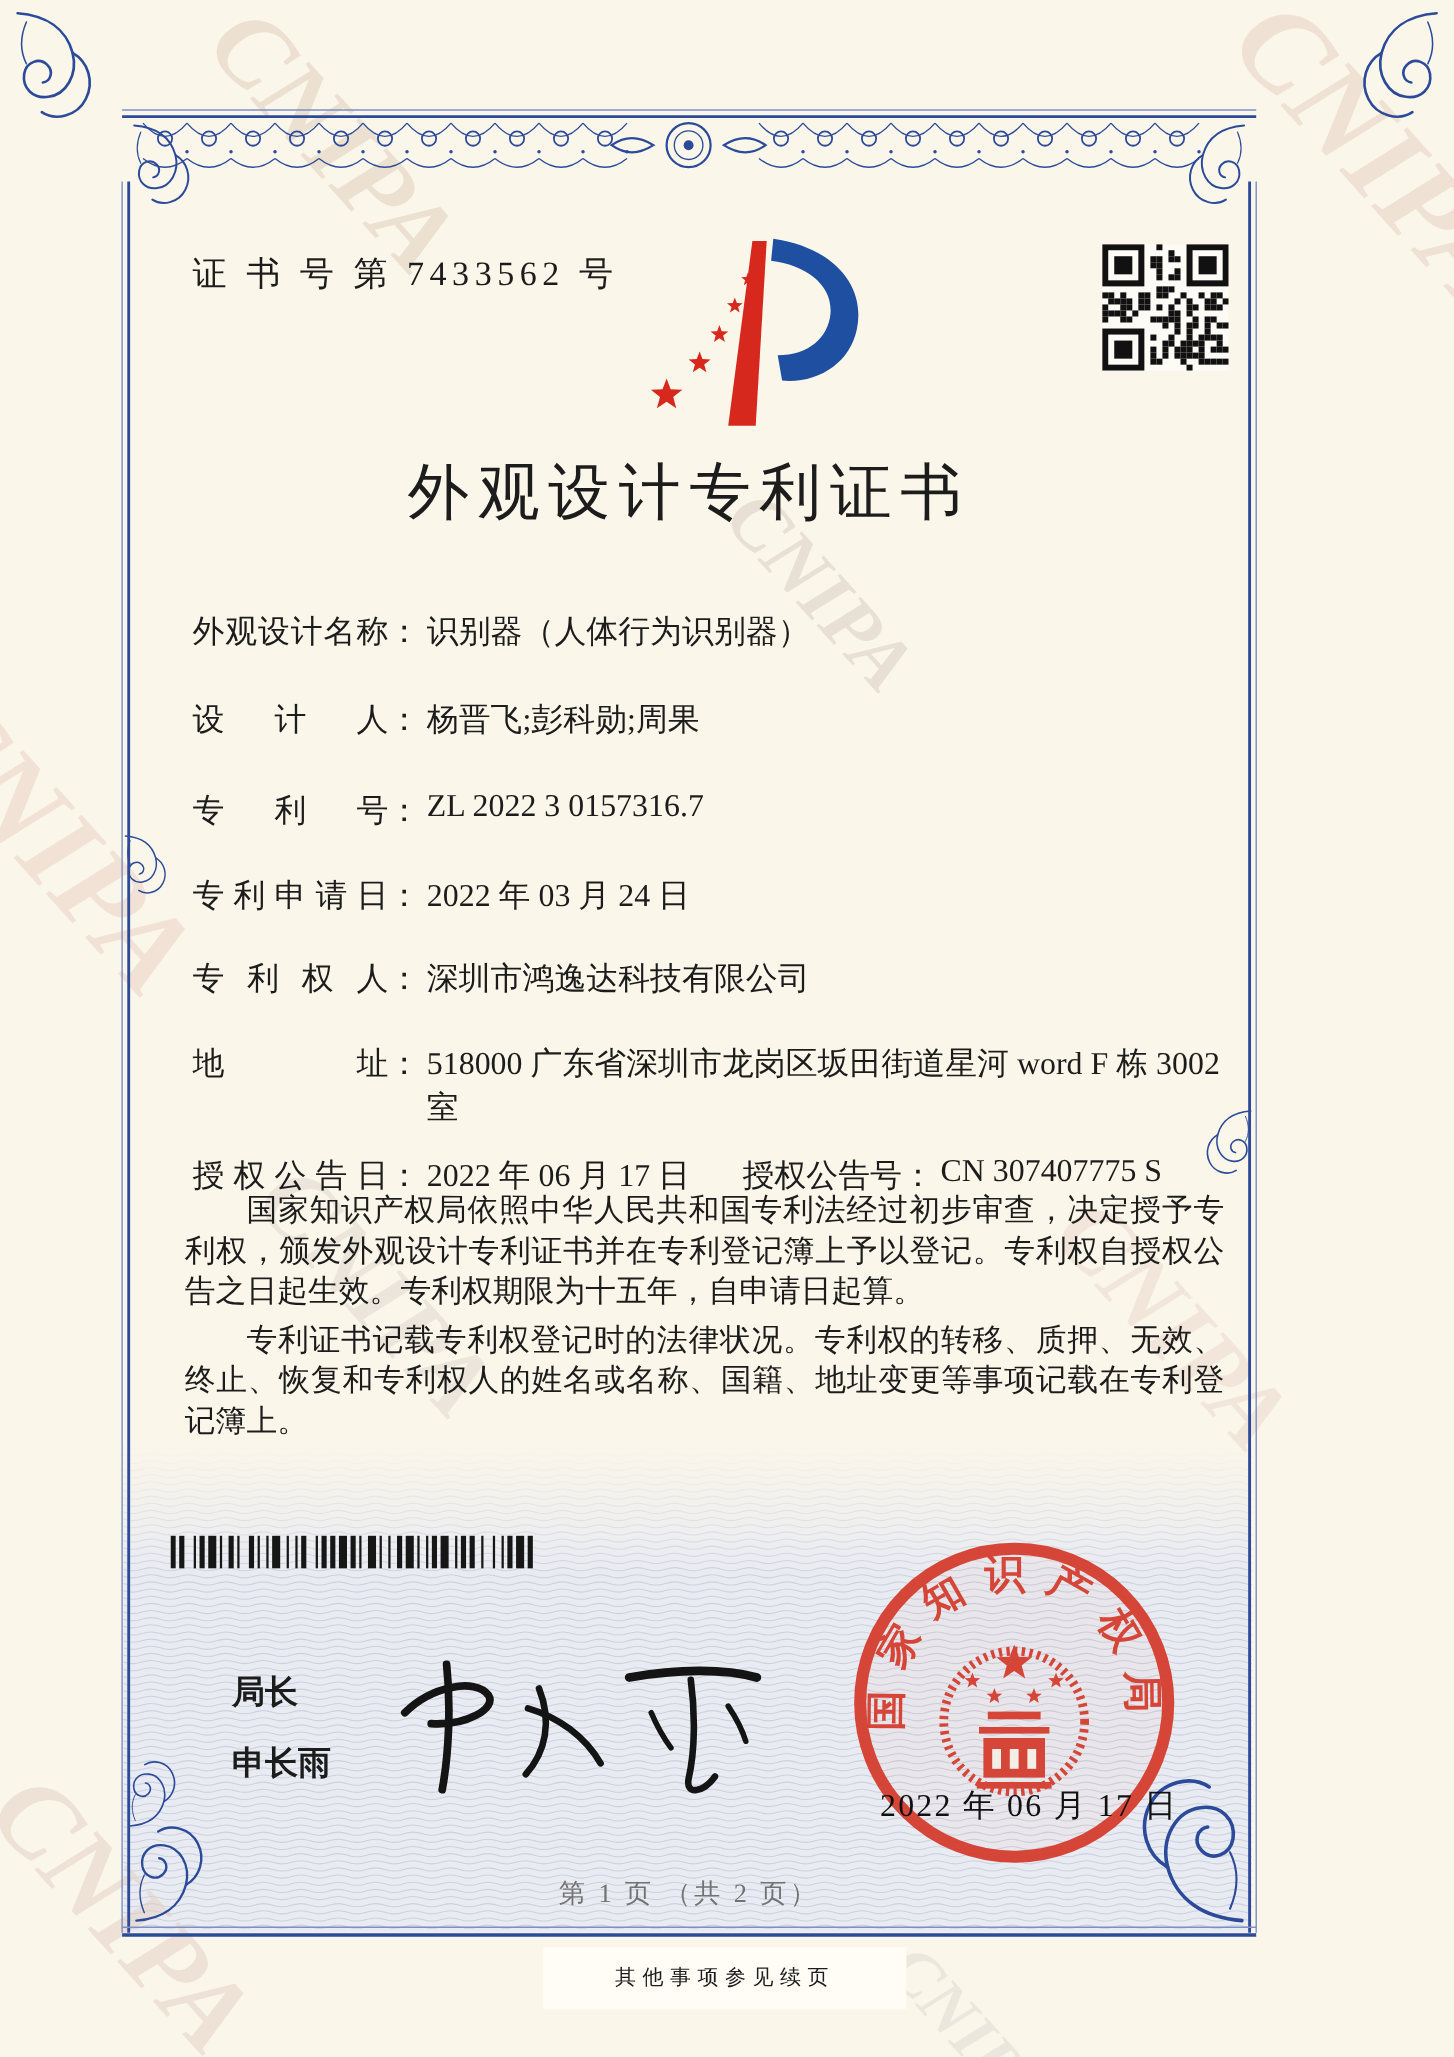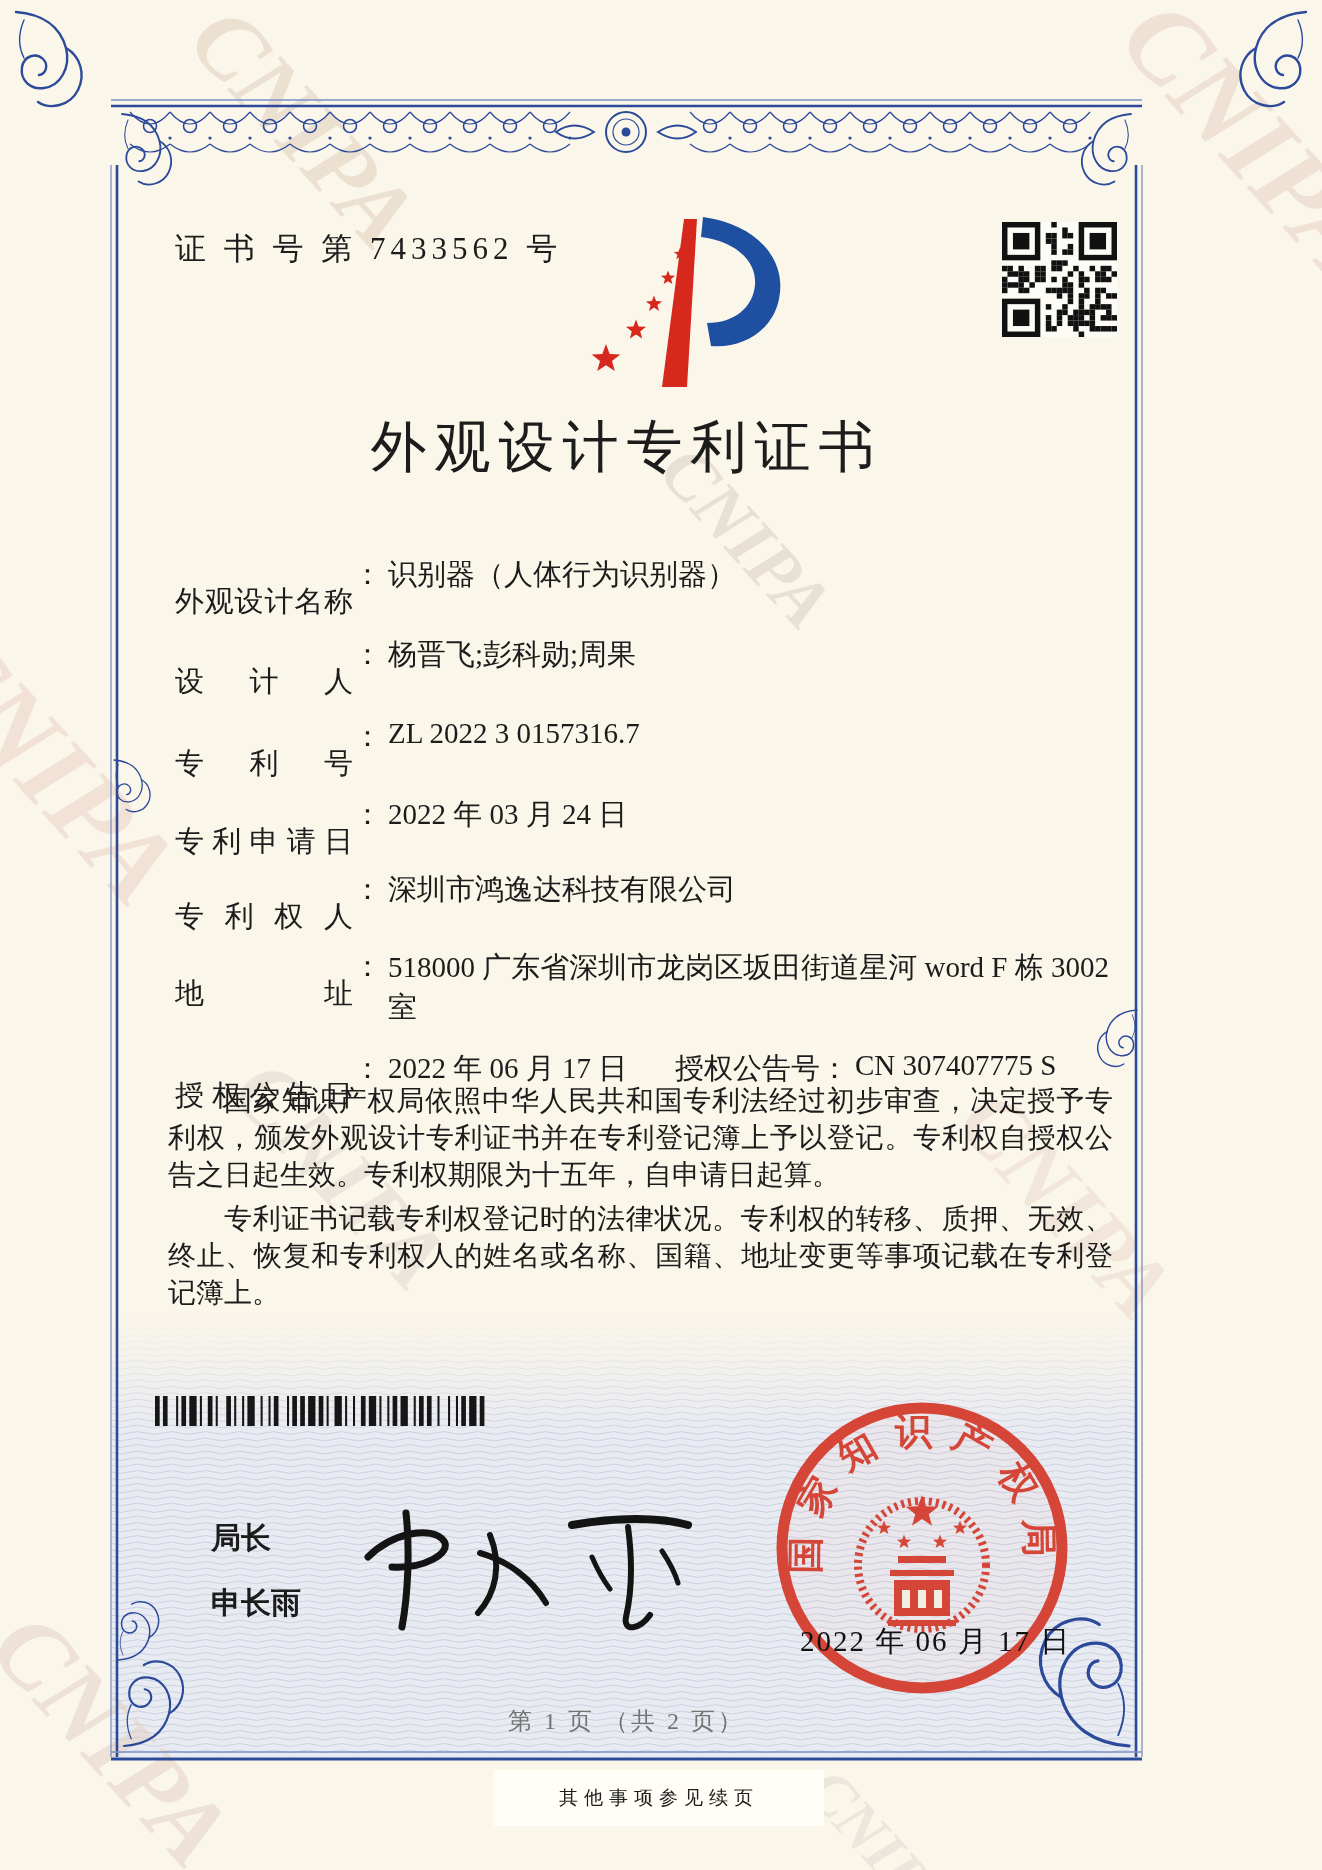--- a/index.html
+++ b/index.html
@@ -15,21 +15,21 @@
   
   .frame{position:absolute;left:0;top:0;z-index:2;}
   
   .cert-no{position:absolute;left:175px;top:228px;z-index:3;font-size:31px;letter-spacing:5px;}
   .logo{position:absolute;left:562px;top:213px;z-index:3;}
   .qr{position:absolute;left:1002px;top:222px;z-index:3;}
   .title{position:absolute;left:105px;top:410px;width:1043px;z-index:3;text-align:center;
          font-size:56px;font-weight:normal;letter-spacing:8px;}
   .fields{position:absolute;left:175px;top:545px;width:960px;z-index:3;font-size:29px;}
   .frow{position:absolute;left:0;white-space:nowrap;}
-  .fl-j{display:inline-block;width:178px;text-align:justify;text-align-last:justify;vertical-align:top;margin-top:27px;}
+  .fl-j{display:inline-block;width:178px;text-align:justify;text-align-last:justify;vertical-align:top;}
   .fsep{vertical-align:top;}
   .fvalue{margin-left:6px;vertical-align:top;}
   .fvalue.wrap{display:inline-block;white-space:normal;width:755px;line-height:40px;font-family:Liberation Serif, serif;}
   .g2{position:absolute;left:500px;top:0;}
   .paras{position:absolute;left:168px;top:1082px;width:945px;z-index:3;font-size:28px;line-height:37px;text-align:justify;}
   .paras p{margin:0 0 7px 0;text-indent:2em;}
   .barcode{position:absolute;left:155px;top:1396px;z-index:3;}
   .officer{position:absolute;left:192px;top:1518px;z-index:4;
            font-family:"Liberation Sans","DejaVu Sans",sans-serif;font-weight:bold;font-size:30px;margin-left:19px;}
   .officer .nm{margin-top:24px;}

